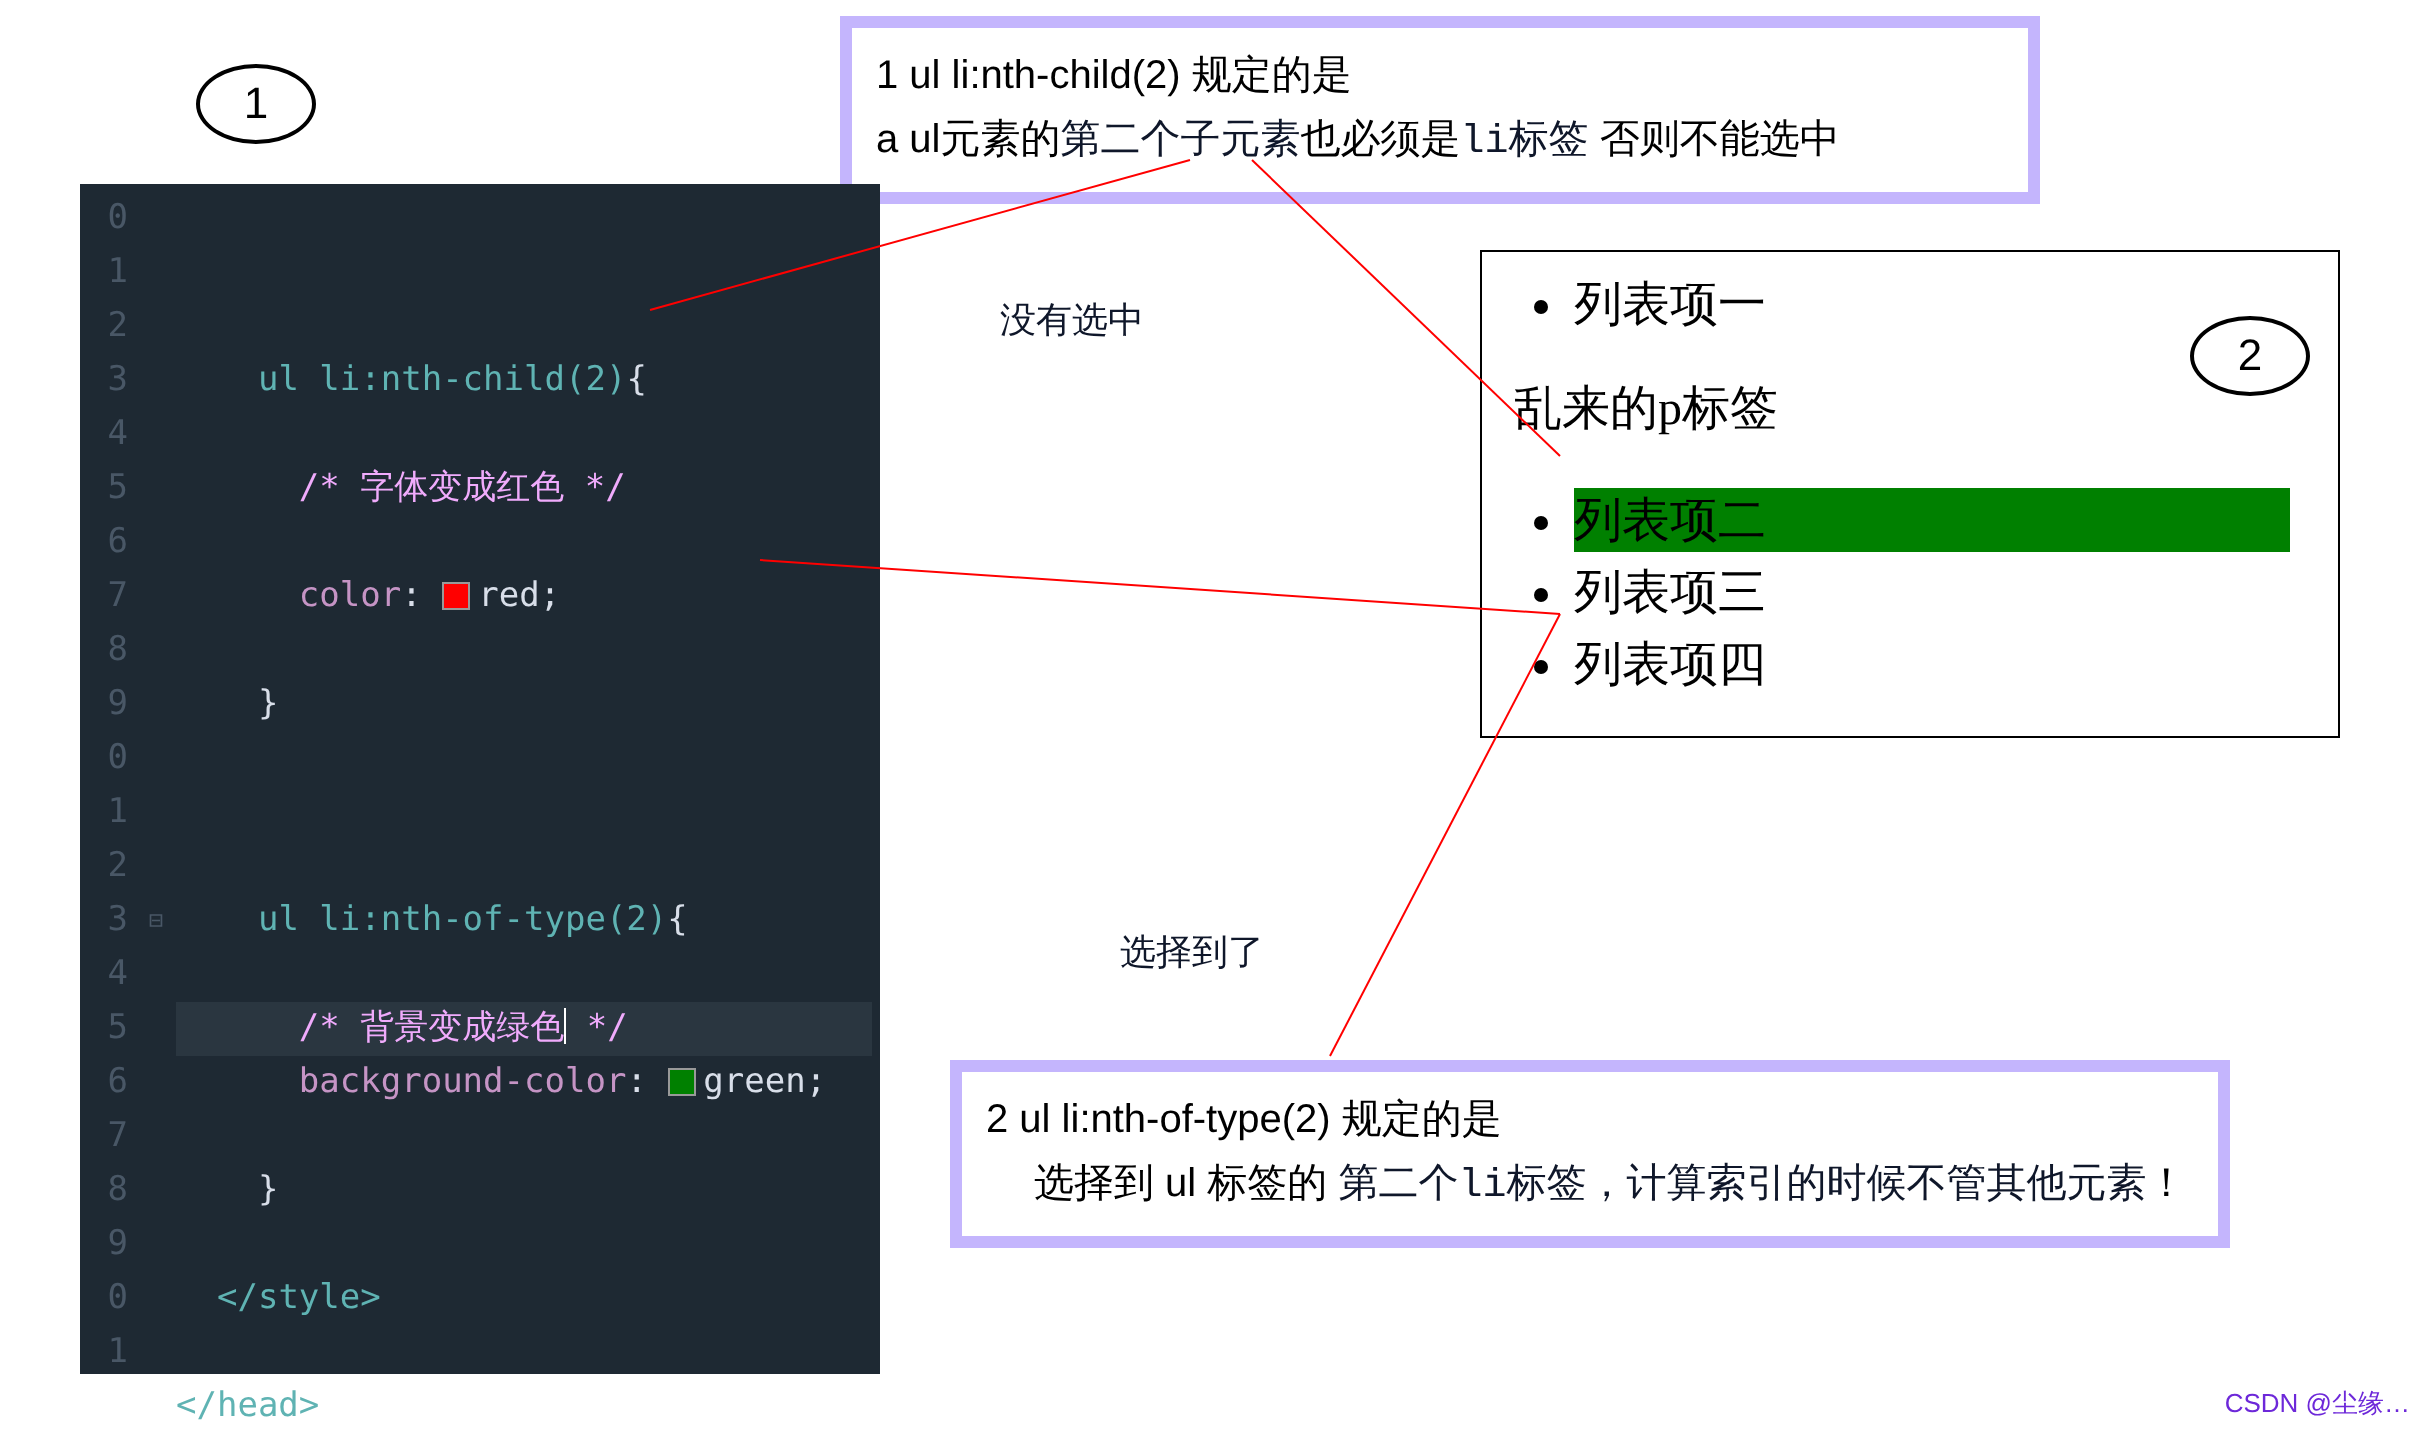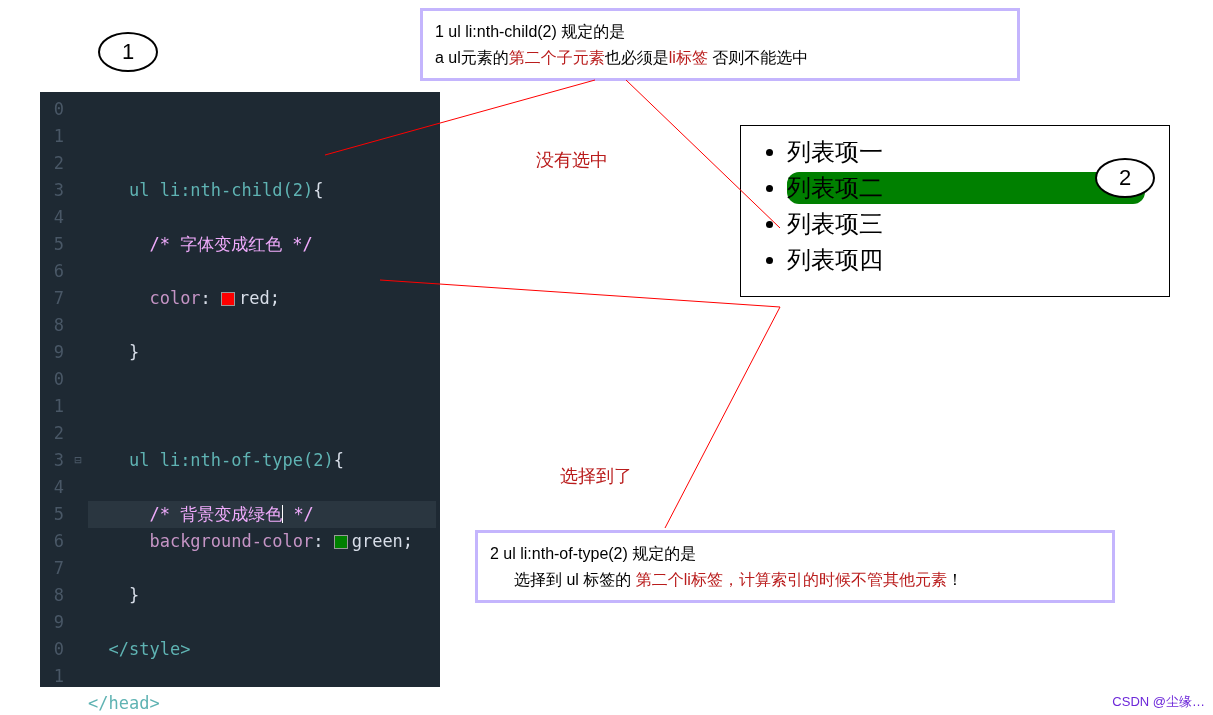--- a/index.html
+++ b/index.html
@@ -19,27 +19,27 @@
     width: 60px;
     height: 40px;
     display: flex;
     align-items: center;
     justify-content: center;
     font-size: 22px;
     background: #fff;
   }
   .box {
     position: absolute;
-    border: 3px solid #c4b5fd;
+    border: 6px solid #c4b5fd;
     background: #fff;
     padding: 8px 12px;
-    font-size: 16px;
+    font-size: 20px;
     line-height: 1.6;
   }
-  .red { color: #b91c1c; }
+  .red { color: #0f172a; font-family: Liberation Mono, monospace; }
   
   .editor {
     position: absolute;
     left: 40px;
     top: 92px;
     width: 400px;
     height: 595px;
     background: #1e2933;
     color: #ccc;
     font-family: Consolas, monospace;
@@ -93,21 +93,21 @@
     top: 125px;
     width: 430px;
     border: 1px solid #000;
     padding: 6px 24px 16px 16px;
     font-size: 24px;
     font-family: SimSun, serif;
   }
   .output ul { margin: 0; padding-left: 30px; }
   .output li { list-style: disc; margin: 4px 0; }
   .output p { margin: 20px 0 24px 0; }
-  .output .item2 { background: #008000; border-radius: 12px; }
+  .output .item2 { background: #008000; }
 
   svg.overlay {
     position: absolute;
     left: 0; top: 0;
     width: 1213px; height: 715px;
     pointer-events: none;
   }
 
   .watermark {
     position: absolute;
@@ -203,32 +203,33 @@
 
 
 
   </div>
 </div>
 
 <div class="output">
   <ul>
     <li>列表项一</li>
   </ul>
+  <p>乱来的p标签</p>
   <ul>
     <li class="item2">列表项二</li>
     <li>列表项三</li>
     <li>列表项四</li>
   </ul>
 </div>
 
 <div class="badge" style="left:1095px; top:158px;">
   <span>2</span>
 </div>
 
-<div class="red" style="position:absolute; left:500px; top:148px; font-size:18px;margin-left:36px;">没有选中</div>
+<div class="red" style="position:absolute; left:500px; top:148px; font-size:18px;">没有选中</div>
 <div class="red" style="position:absolute; left:560px; top:464px; font-size:18px;">选择到了</div>
 
 <div class="box" style="left:475px; top:530px; width:640px;">
   <div>2 ul li:nth-of-type(2) 规定的是</div>
   <div style="padding-left:24px;">
     <span>选择到 ul 标签的 </span><span class="red">第二个li标签，计算索引的时候不管其他元素</span><span>！</span>
   </div>
 </div>
 
 <svg class="overlay">

